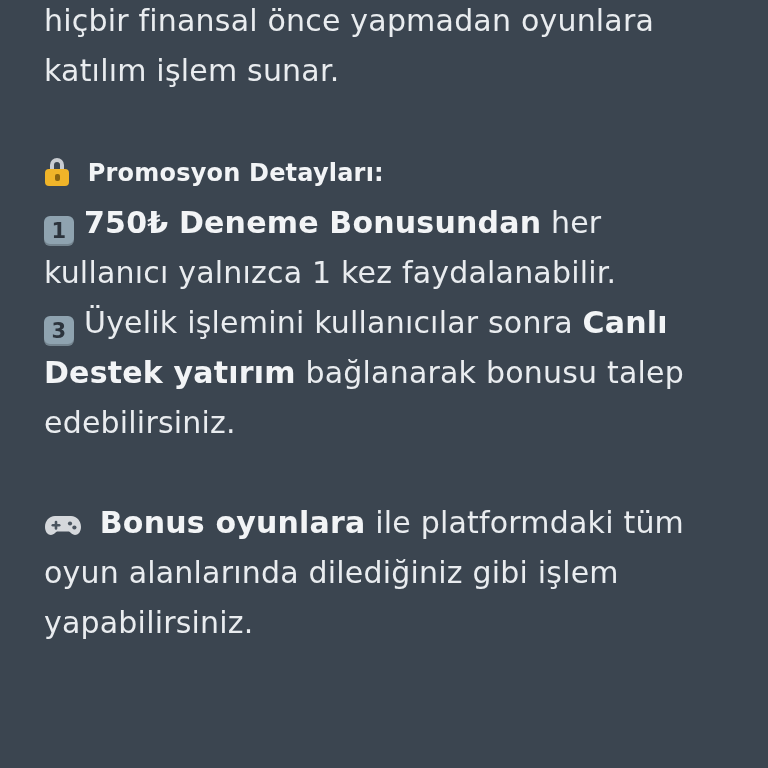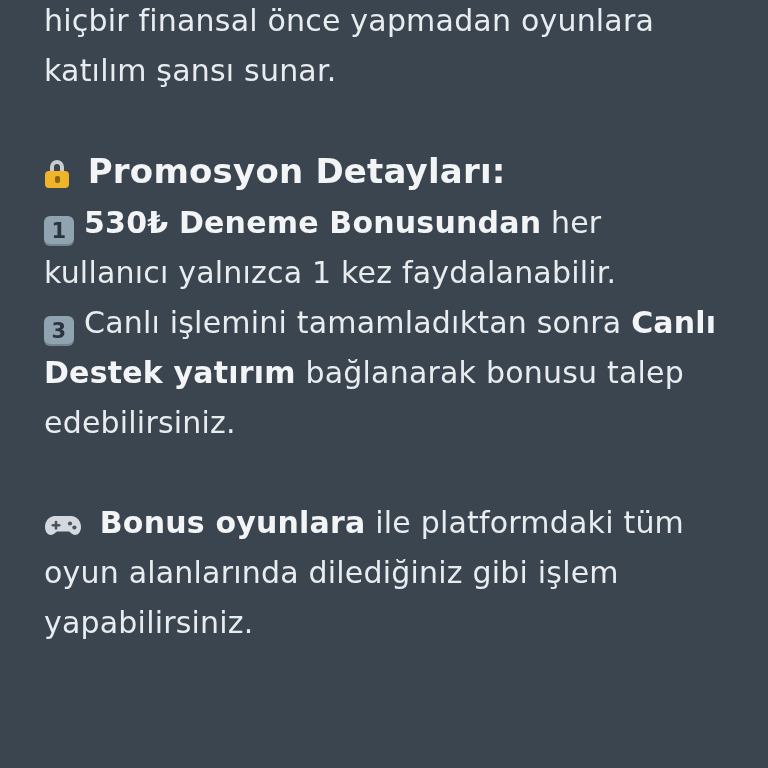--- a/index.html
+++ b/index.html
@@ -34,21 +34,21 @@
   }
   .spacer {
     height: 50px;
   }
   .bold {
     font-weight: 700;
     color: #f2f4f6;
   }
   .heading {
     color: #f2f4f6;
-    font-size: 34px;
+    font-size: 24px;
     line-height: 50px;
     font-weight: 700;
   }
   
   .lock-icon {
     display: inline-block;
     position: relative;
     width: 26px;
     height: 30px;
     vertical-align: -6px;
@@ -110,41 +110,41 @@
   }
   .gamepad-icon svg { display: block; }
 </style>
 </head>
 <body>
 
 <div id="page">
 
   <p class="para first">
     <span>hiçbir finansal önce yapmadan oyunlara</span><br>
-    <span>katılım şansı sunar.</span>
+    <span>katılım işlem sunar.</span>
   </p>
 
   <div class="spacer"></div>
 
   <p class="para">
     <span class="lock-icon">
       <span class="shackle"></span>
       <span class="body"></span>
       <span class="hole"></span>
     </span>
     <span class="heading">Promosyon Detayları:</span>
   </p>
 
   <p class="para">
-    <span class="keycap">1</span><span class="bold">530₺ Deneme Bonusundan</span><span> her kullanıcı yalnızca 1 kez faydalanabilir.</span>
+    <span class="keycap">1</span><span class="bold">750₺ Deneme Bonusundan</span><span> her kullanıcı yalnızca 1 kez faydalanabilir.</span>
   </p>
 
 
   <p class="para">
-    <span class="keycap">3</span><span>Canlı işlemini tamamladıktan sonra </span><span class="bold">Canlı Destek yatırım</span><span> bağlanarak bonusu talep edebilirsiniz.</span>
+    <span class="keycap">3</span><span>Üyelik işlemini kullanıcılar sonra </span><span class="bold">Canlı Destek yatırım</span><span> bağlanarak bonusu talep edebilirsiniz.</span>
   </p>
 
   <div class="spacer"></div>
 
   <p class="para">
     <span class="gamepad-icon">
       <svg viewBox="0 0 38 26" width="38" height="26" aria-hidden="true">
         <path d="M11 4 H27 C33 4 37 9 37 15 C37 20 34 23 31 23 C28.5 23 27 20.5 25 19.5 H13 C11 20.5 9.5 23 7 23 C4 23 1 20 1 15 C1 9 5 4 11 4 Z" fill="#d5d8dc"></path>
         <rect x="7.5" y="12" width="9" height="2.6" rx="1.3" fill="#4a545f"></rect>
         <rect x="10.7" y="8.8" width="2.6" height="9" rx="1.3" fill="#4a545f"></rect>

